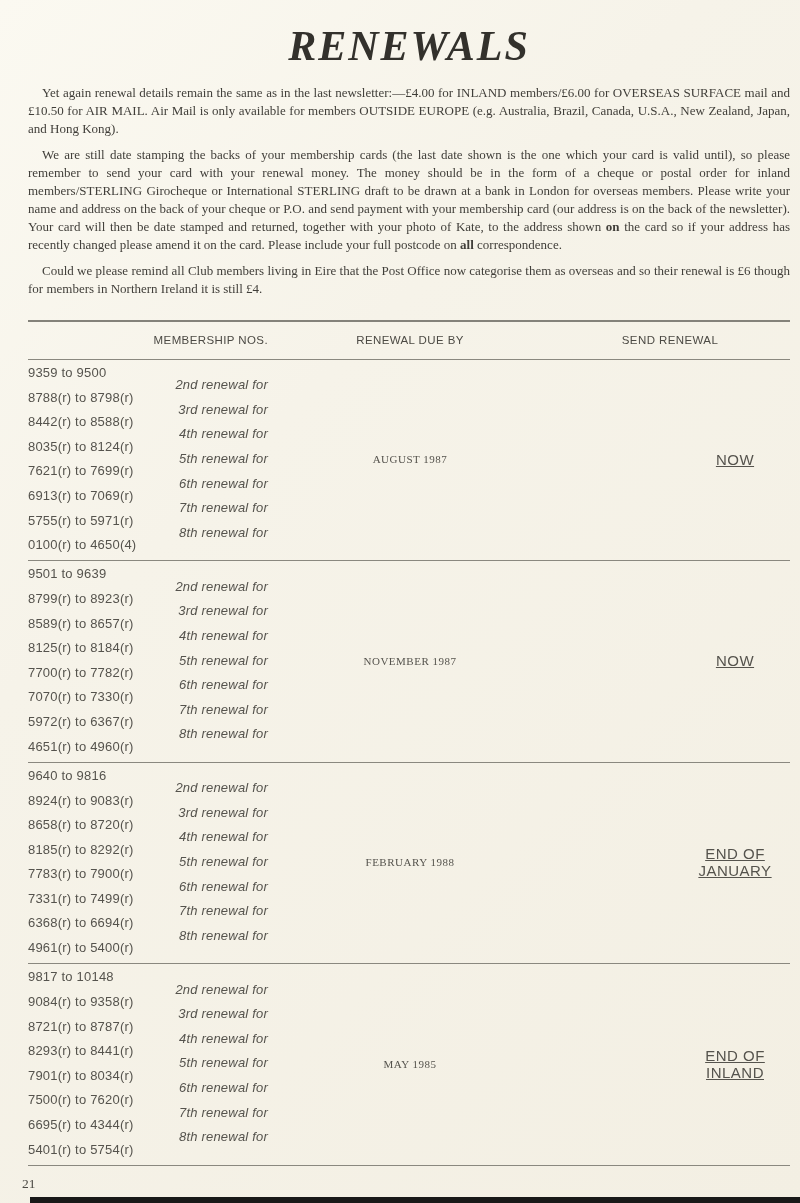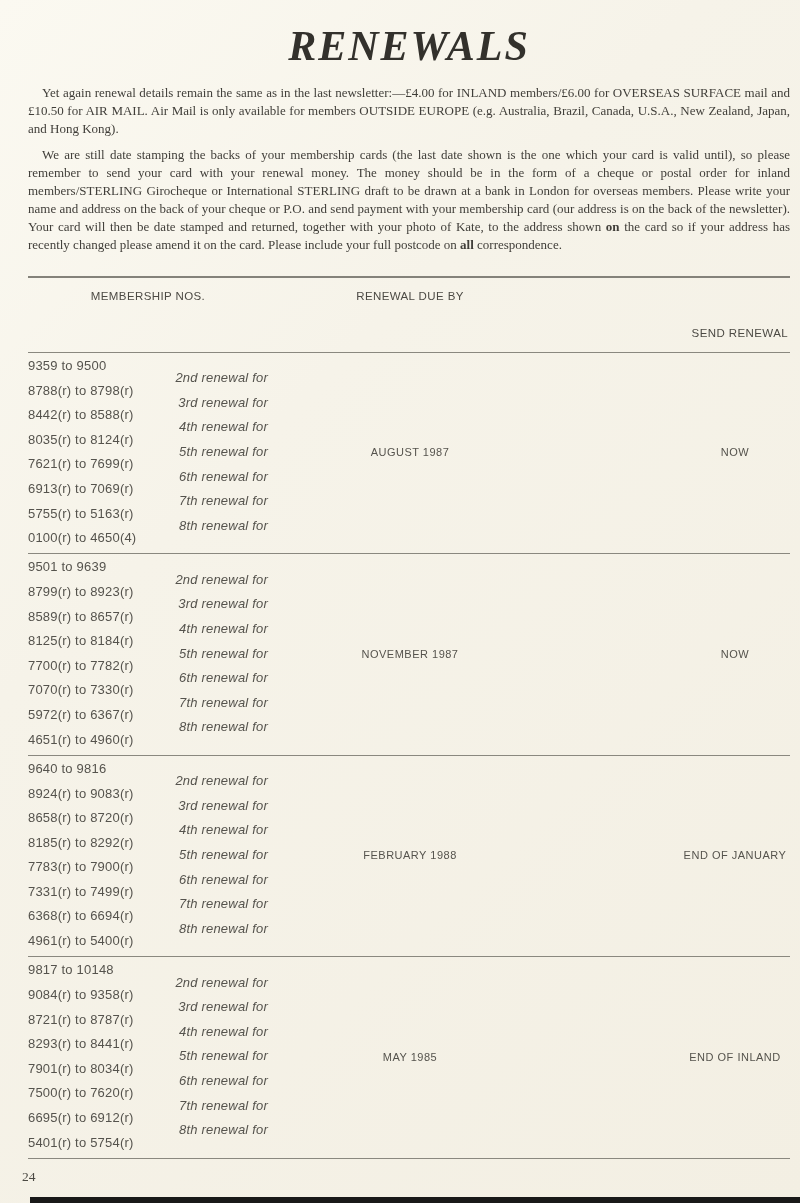--- a/index.html
+++ b/index.html
@@ -49,54 +49,55 @@
   .hrow {
     display: grid;
     grid-template-columns: 240px 284px 1fr;
     padding: 12px 0 13px 0;
     border-bottom: 1px solid #8a887f;
     font-family: "Liberation Sans", sans-serif;
     font-size: 11.5px;
     letter-spacing: 0.4px;
     color: #4c4a44;
   }
-  .hrow .h1 { text-align: center; }
+  .hrow .h1 { text-align: right; }
   .hrow .h2 { text-align: center; }
-  .hrow .h3 { text-align: right; padding-right: 2px; margin-top: 37px; }
+  .hrow .h3 { text-align: center; padding-right: 2px; }
 
   .grow {
     display: grid;
     grid-template-columns: 240px 284px 1fr;
     padding: 7px 0 9px 0;
     border-bottom: 1px solid #8a887f;
     align-items: center;
   }
   .mlines {
     font-family: "Liberation Sans", sans-serif;
     font-size: 13px;
     line-height: 12.3px;
     letter-spacing: 0.2px;
     color: #55534d;
     align-self: start;
   }
   .mline.it { font-style: italic; text-align: right; }
   .due {
     text-align: center;
-    font-family: Liberation Sans, sans-serif;
+    font-family: Liberation Serif, serif;
     font-size: 11px;
     letter-spacing: 0.5px;
     color: #55534d;
   }
   .send {
     text-align: center;
     padding-left: 128px;
     font-family: "Liberation Sans", sans-serif;
-    font-size: 11px;
+    font-size: 15px;
     letter-spacing: 0.5px;
     color: #55534d;
+    text-decoration: underline;
   }
 
   .pagenum {
     margin: 10px 0 0 -6px;
     font-family: "Liberation Serif", serif;
     font-size: 13.5px;
     color: #4c4a44;
   }
   .bottom-bar {
     position: absolute;
@@ -113,20 +114,21 @@
 <div class="page">
   <div class="content">
 
     <h1 class="title">RENEWALS</h1>
 
     <p class="para"><span>Yet again renewal details remain the same as in the last newsletter:—£4.00 for INLAND members/£6.00 for OVERSEAS SURFACE mail and £10.50 for AIR MAIL. Air Mail is only available for members OUTSIDE EUROPE (e.g. Australia, Brazil, Canada, U.S.A., New Zealand, Japan, and Hong Kong).</span></p>
 
     <p class="para"><span>We are still date stamping the backs of your membership cards (the last date shown is the one which your card is valid until), so please remember to send your card with your renewal money. The money should be in the form of a cheque or postal order for inland members/STERLING Girocheque or International STERLING draft to be drawn at a bank in London for overseas members. Please write your name and address on the back of your cheque or P.O. and send payment with your membership card (our address is on the back of the newsletter). Your card will then be date stamped and returned, together with your photo of Kate, to the address shown </span><span class="b">on</span><span> the card so if your address has recently changed please amend it on the card. Please include your full postcode on </span><span class="b">all</span><span> correspondence.</span></p>
 
 
+    <p class="para"><span>Could we please remind all Club members living in Eire that the Post Office now categorise them as overseas and so their renewal is £6 though for members in Northern Ireland it is still £4.</span></p>
 
     <div class="rtable">
       <div class="hrow">
         <div class="h1">MEMBERSHIP NOS.</div>
         <div class="h2">RENEWAL DUE BY</div>
         <div class="h3">SEND RENEWAL</div>
       </div>
       <div>
           <div class="grow">
     <div class="mlines">
@@ -135,21 +137,21 @@
               <div class="mline">8788(r) to 8798(r)</div>
               <div class="mline it">3rd renewal for</div>
               <div class="mline">8442(r) to 8588(r)</div>
               <div class="mline it">4th renewal for</div>
               <div class="mline">8035(r) to 8124(r)</div>
               <div class="mline it">5th renewal for</div>
               <div class="mline">7621(r) to 7699(r)</div>
               <div class="mline it">6th renewal for</div>
               <div class="mline">6913(r) to 7069(r)</div>
               <div class="mline it">7th renewal for</div>
-              <div class="mline">5755(r) to 5163(r)</div>
+              <div class="mline">5755(r) to 5971(r)</div>
               <div class="mline it">8th renewal for</div>
               <div class="mline">0100(r) to 4650(4)</div>
             </div>
     <div class="due">AUGUST 1987</div>
     <div class="send">NOW</div>
   </div>
           <div class="grow">
     <div class="mlines">
               <div class="mline">9501 to 9639</div>
               <div class="mline it">2nd renewal for</div>
@@ -198,27 +200,27 @@
               <div class="mline">9084(r) to 9358(r)</div>
               <div class="mline it">3rd renewal for</div>
               <div class="mline">8721(r) to 8787(r)</div>
               <div class="mline it">4th renewal for</div>
               <div class="mline">8293(r) to 8441(r)</div>
               <div class="mline it">5th renewal for</div>
               <div class="mline">7901(r) to 8034(r)</div>
               <div class="mline it">6th renewal for</div>
               <div class="mline">7500(r) to 7620(r)</div>
               <div class="mline it">7th renewal for</div>
-              <div class="mline">6695(r) to 6912(r)</div>
+              <div class="mline">6695(r) to 4344(r)</div>
               <div class="mline it">8th renewal for</div>
               <div class="mline">5401(r) to 5754(r)</div>
             </div>
     <div class="due">MAY 1985</div>
     <div class="send">END OF INLAND</div>
   </div>
         </div>
     </div>
 
-    <div class="pagenum">24</div>
+    <div class="pagenum">21</div>
   </div>
 
   <div class="bottom-bar"></div>
 </div>
 
 </body></html>

